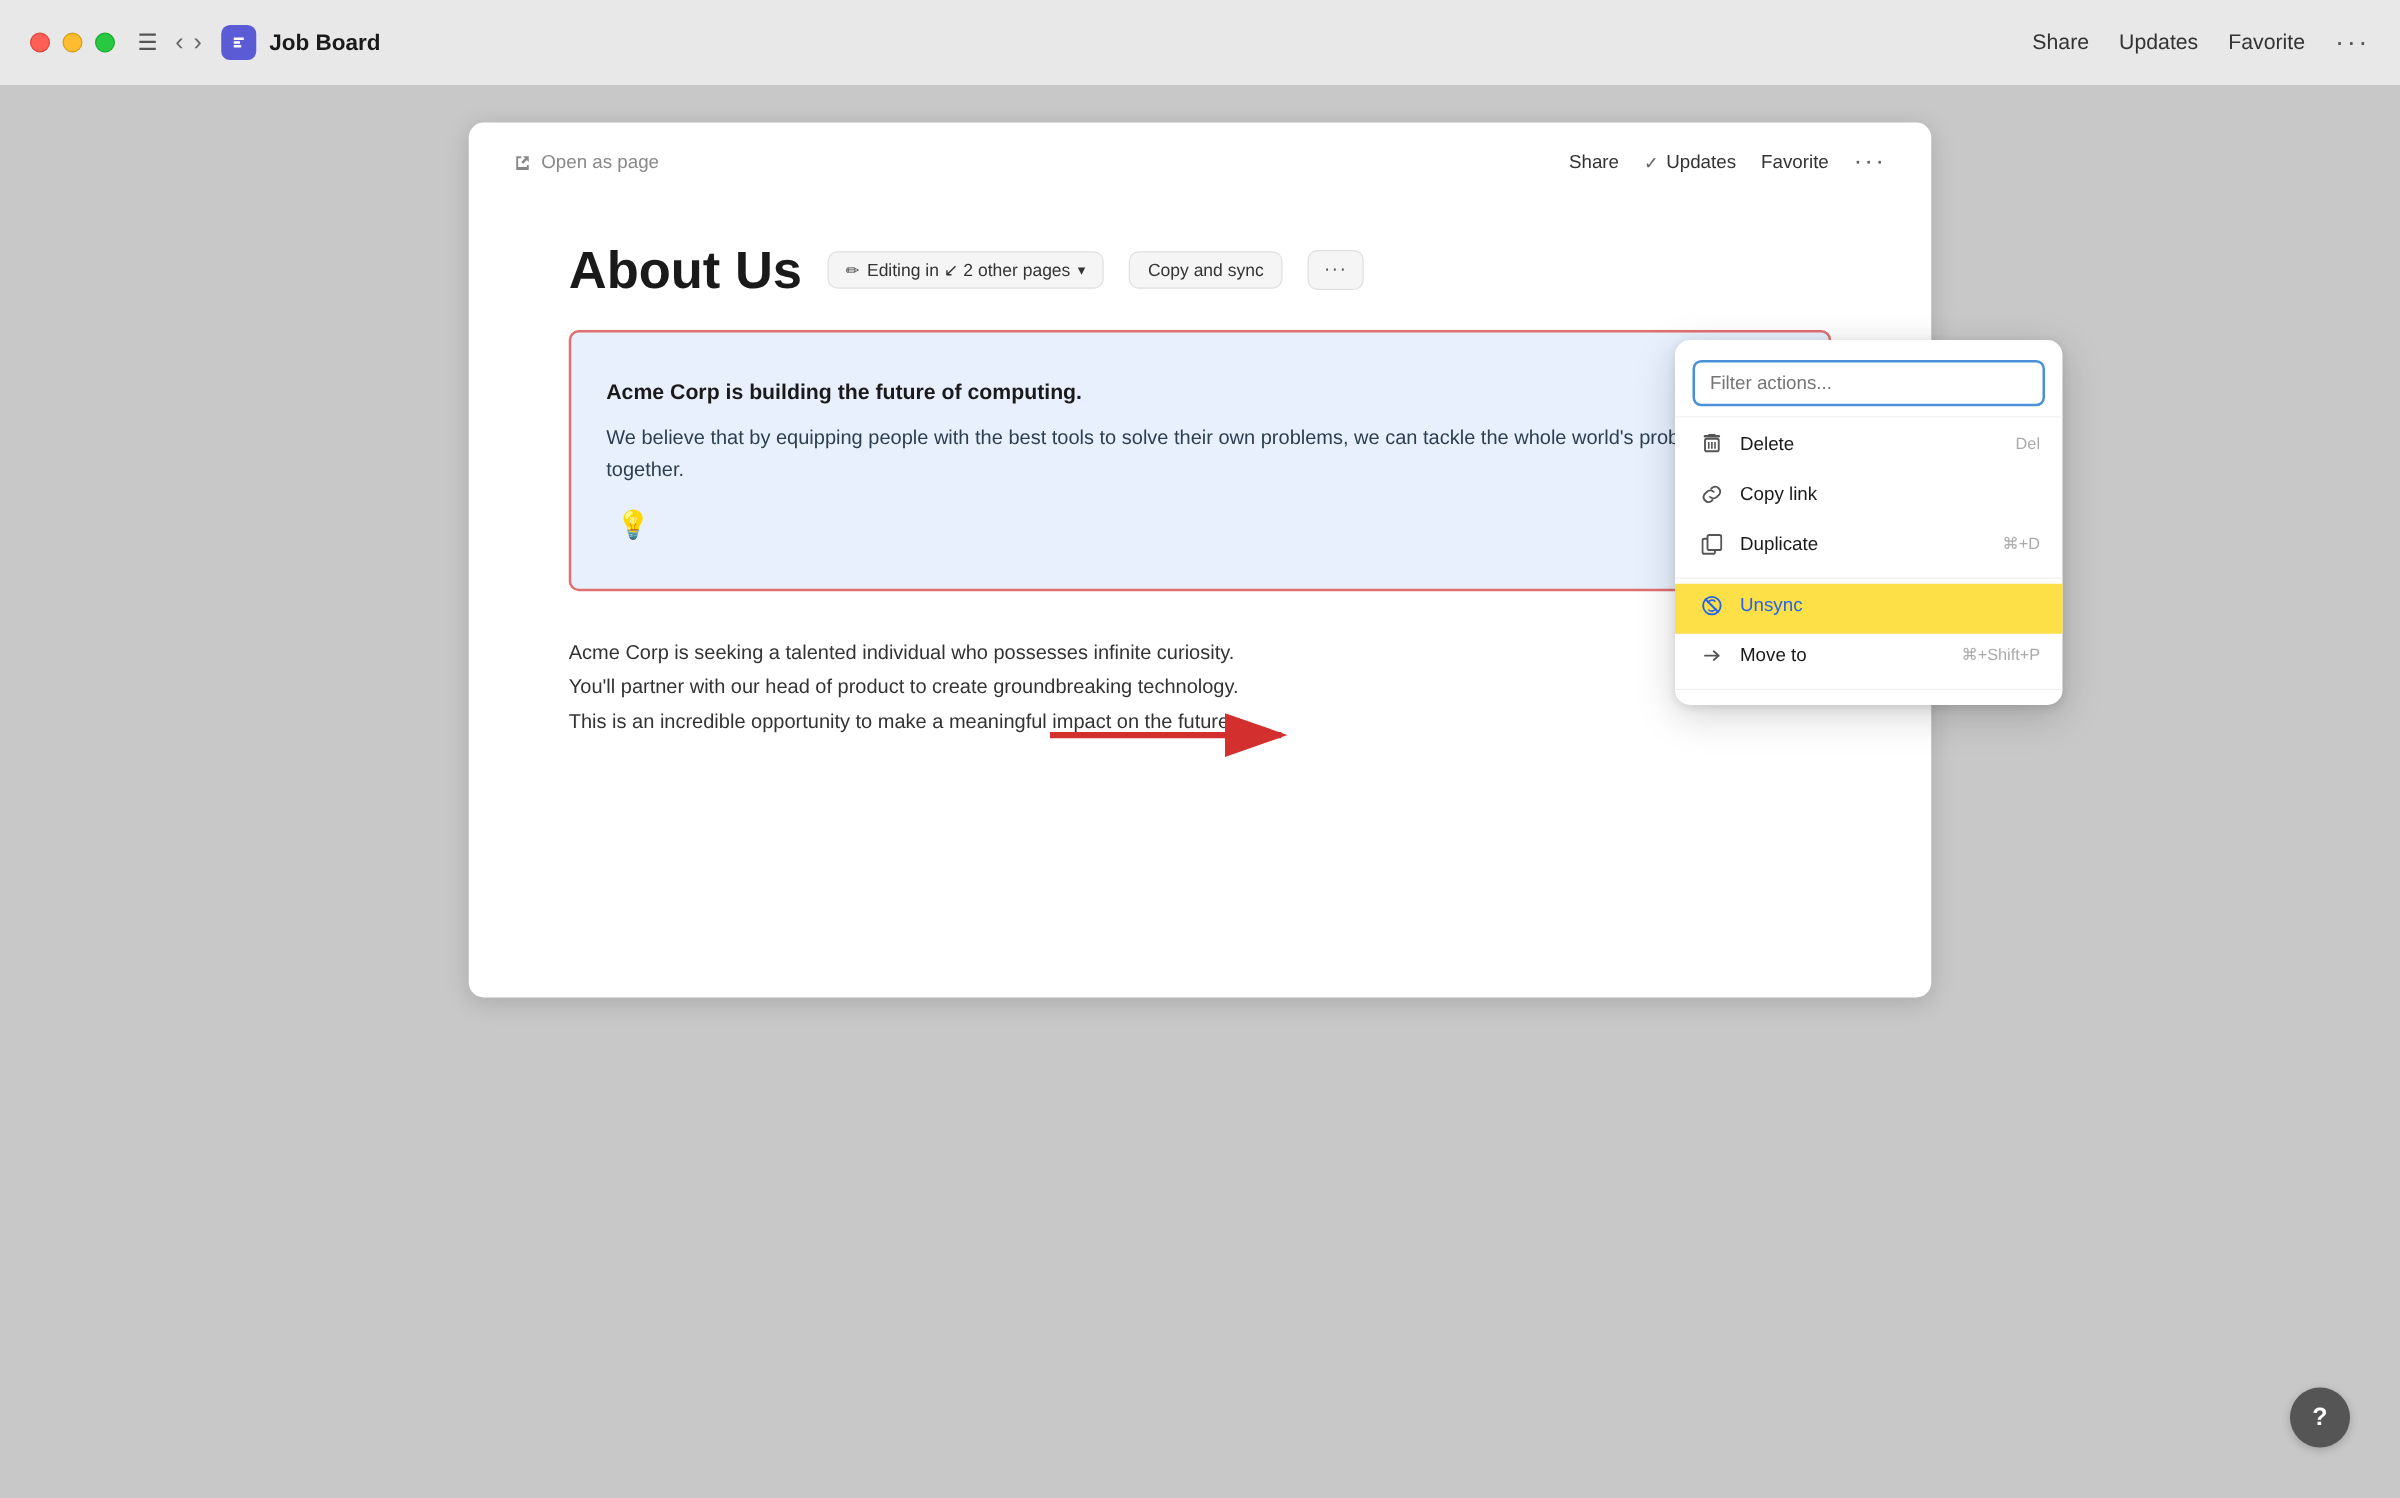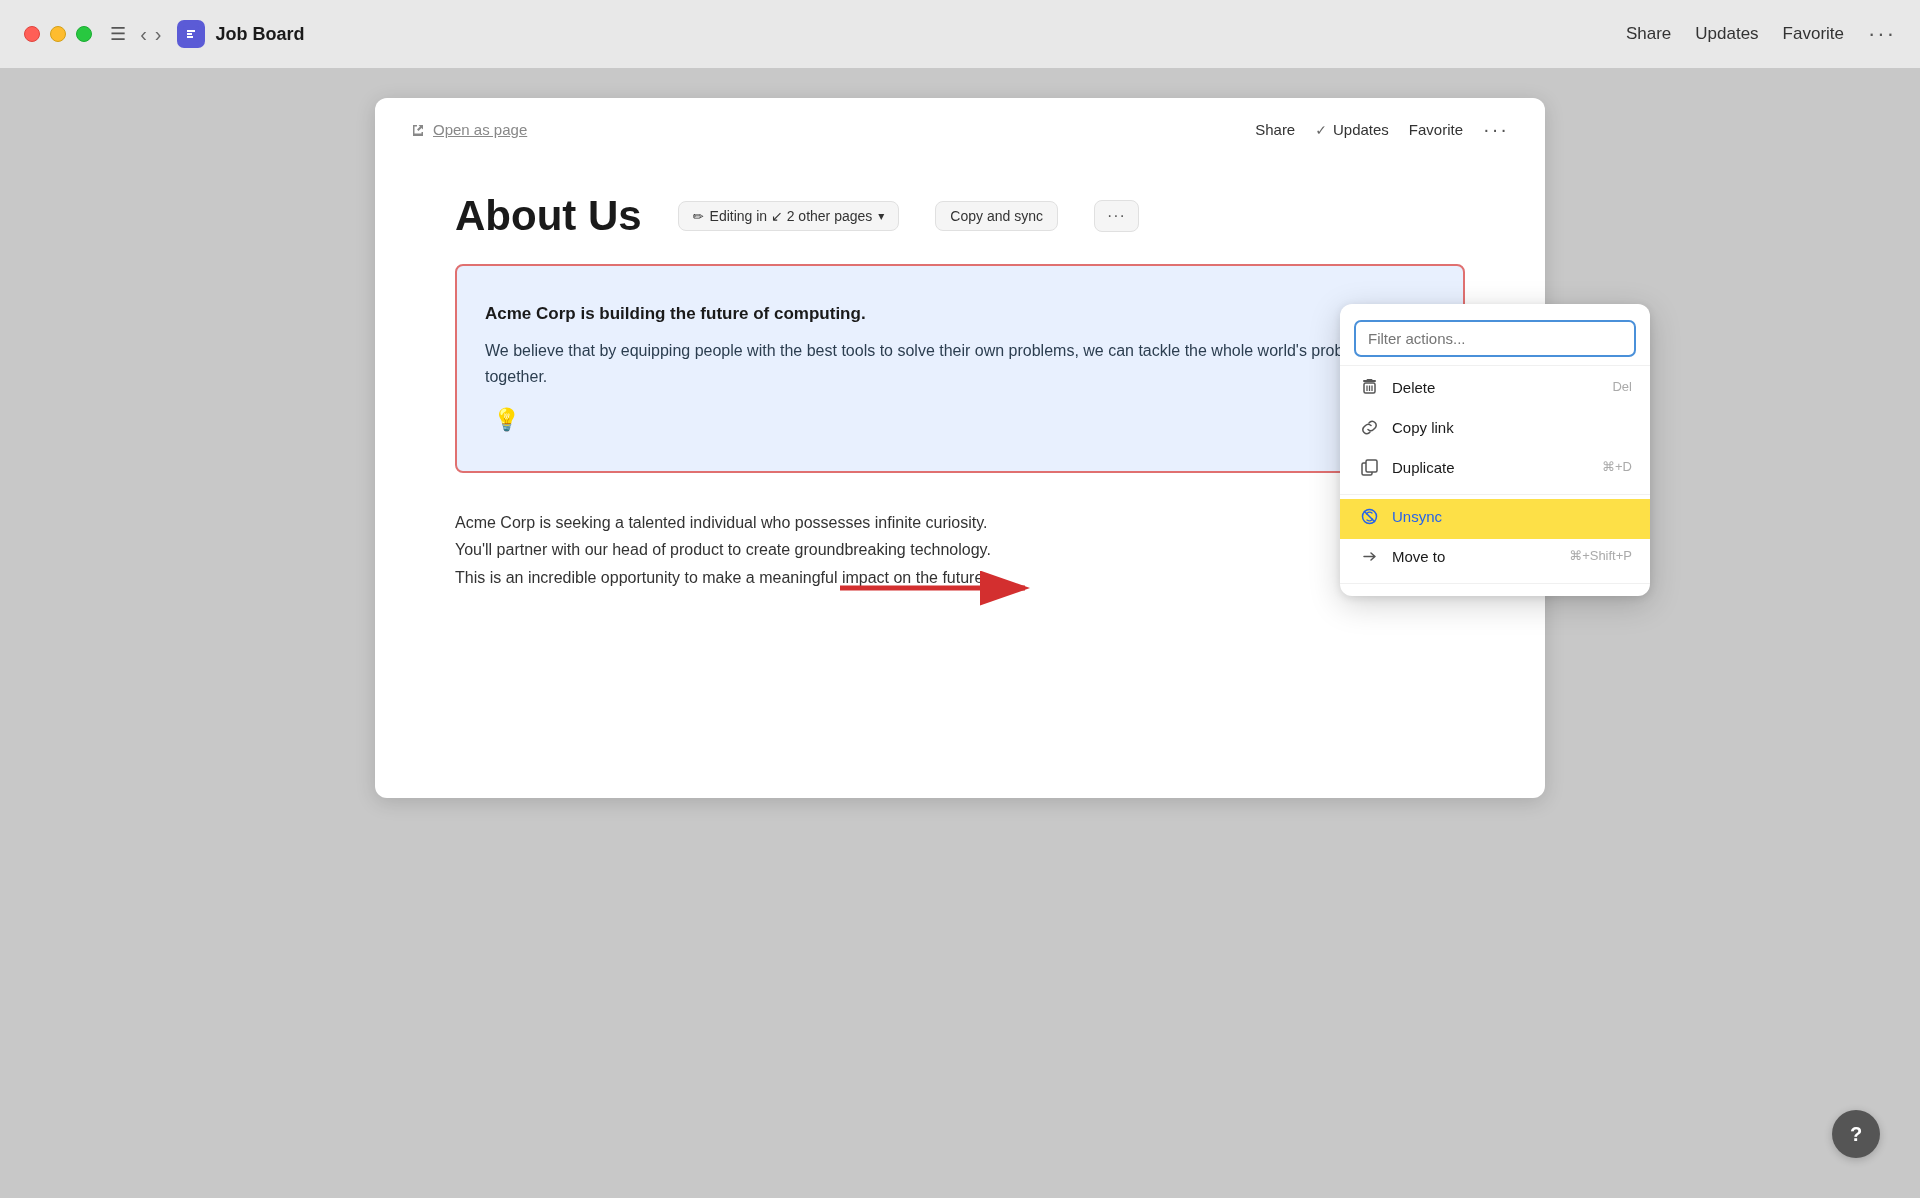--- a/index.html
+++ b/index.html
@@ -117,21 +117,20 @@
       padding: 20px 36px 10px 36px;
       border-bottom: 1px solid transparent;
     }
     .open-as-page {
       display: flex;
       align-items: center;
       gap: 8px;
       color: #888;
       font-size: 15px;
       cursor: pointer;
-      text-decoration: underline;
     }
     .open-as-page svg { color: #888; }
 
     .doc-toolbar-right {
       display: flex;
       align-items: center;
       gap: 20px;
     }
     .doc-share-btn {
       font-size: 15px;
@@ -164,21 +163,21 @@
       padding: 40px 80px;
     }
 
     .about-us-section {
       margin-bottom: 30px;
     }
 
     .about-us-header {
       display: flex;
       align-items: center;
-      gap: 36px;
+      gap: 20px;
       margin-bottom: 24px;
     }
 
     .about-us-title {
       font-size: 42px;
       font-weight: 700;
       color: #1a1a1a;
     }
 
     .editing-badge {
@@ -273,21 +272,21 @@
     }
     .section-text {
       font-size: 16px;
       color: #333;
       line-height: 1.7;
     }
 
     
     .context-menu {
       position: absolute;
-      top: 236px;
+      top: 204px;
       right: 270px;
       width: 310px;
       background: #ffffff;
       border-radius: 12px;
       box-shadow: 0 8px 32px rgba(0,0,0,0.18), 0 2px 8px rgba(0,0,0,0.10);
       padding: 8px 0;
       z-index: 100;
     }
 
     .filter-input-wrapper {

